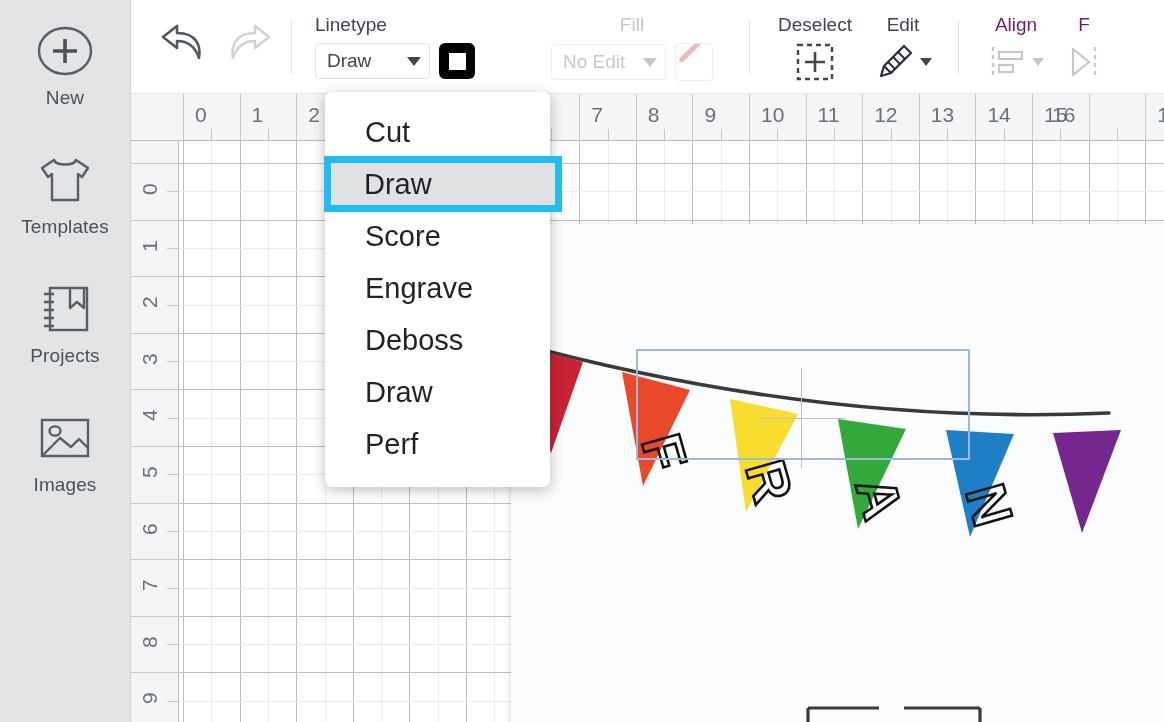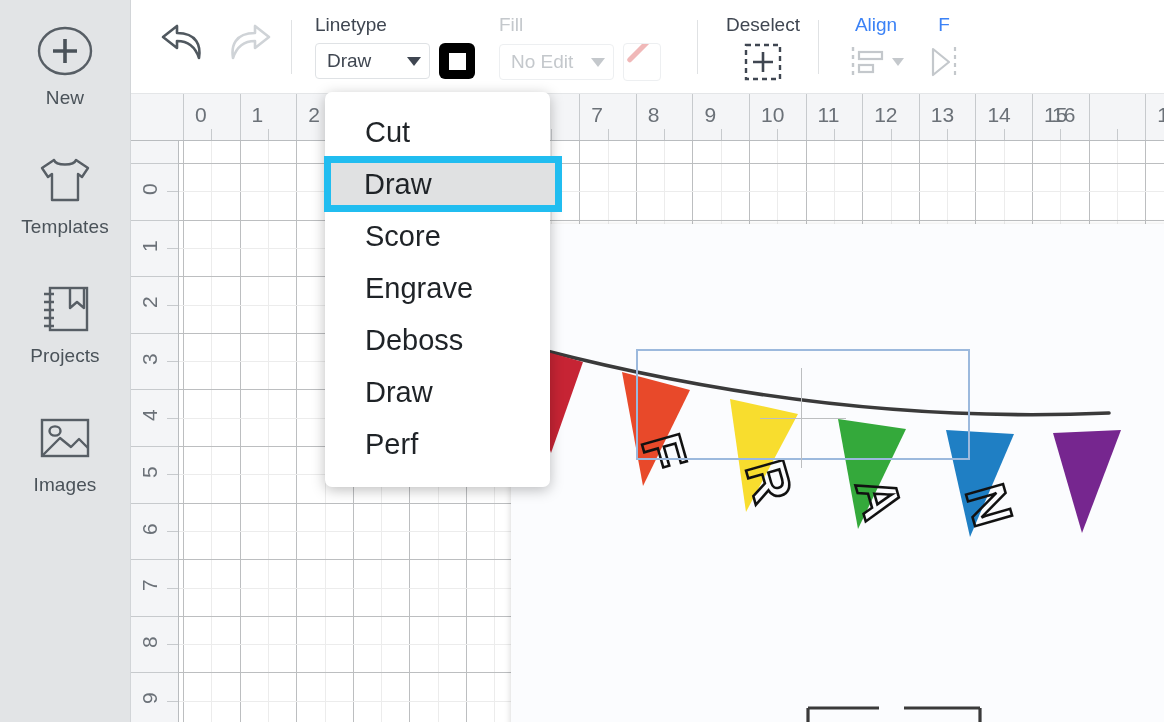--- a/index.html
+++ b/index.html
@@ -70,21 +70,21 @@
   .swatch-nofill:after{
     content:"";position:absolute;left:4px;top:15px;width:36px;height:5px;
     background:#f0b8b8;transform:rotate(-45deg);transform-origin:0 50%;border-radius:3px;
   }
 
   .tb-cmd{
     display:flex;flex-direction:column;align-items:center;justify-content:flex-start;
     padding-top:14px;min-width:74px;cursor:pointer;
   }
   .tb-cmd .c-title{font-size:19px;color:#3f4651;line-height:22px;margin-bottom:6px;}
-  .tb-cmd.disabled .c-title{color:#3b82f6;}
+  .tb-cmd.disabled .c-title{color:#701a75;}
   .tb-cmd .c-ico{height:40px;display:flex;align-items:center;justify-content:center;gap:4px;}
 
   
   .ruler-h{
     position:absolute;left:131px;top:94px;width:1033px;height:47px;
     background:#f4f5f7;border-bottom:1px solid #b9bcbf;box-sizing:border-box;overflow:hidden;
   }
   .ruler-v{
     position:absolute;left:131px;top:141px;width:48px;height:581px;
     background:#f4f5f7;border-right:1px solid #b9bcbf;box-sizing:border-box;overflow:hidden;
@@ -214,21 +214,21 @@
         <div class="select-box">
           <span class="sv">Draw</span>
           <span class="caret"></span>
         </div>
         <div class="swatch-black">
             <i></i>
           </div>
       </div>
     </div>
 
-    <div class="tb-group disabled" style="margin-left:24px;">
+    <div class="tb-group disabled" style="margin-left:76px;text-align:center;">
       <span class="g-title">Fill</span>
       <div class="g-row">
         <div class="select-box disabled">
           <span class="sv">No Edit</span>
           <span class="caret dim"></span>
         </div>
         <div class="swatch-nofill"></div>
       </div>
     </div>
 
@@ -237,20 +237,32 @@
     <div class="tb-cmd" style="margin-left:28px;">
       <span class="c-title">Deselect</span>
       <span class="c-ico">
         <svg width="42" height="42" viewBox="0 0 42 42">
           <rect x="4" y="4" width="34" height="34" fill="none" stroke="#3f4651" stroke-width="2.4" stroke-dasharray="5,4"></rect>
           <path d="M21 11 L21 31 M11 21 L31 21" stroke="#3f4651" stroke-width="2.6"></path>
         </svg>
       </span>
     </div>
 
+    <div class="tb-cmd" style="margin-left:14px;">
+      <span class="c-title">Edit</span>
+      <span class="c-ico">
+        <svg width="42" height="42" viewBox="0 0 42 42">
+          <path d="M7 35 L10 25 L30 5 L37 12 L17 32 Z" fill="none" stroke="#2b3138" stroke-width="2.3" stroke-linejoin="round"></path>
+          <path d="M10 25 L17 32" stroke="#2b3138" stroke-width="2.3"></path>
+          <path d="M24 11 L31 18 M19 16 L26 23 M14 21 L21 28" stroke="#2b3138" stroke-width="2"></path>
+          <path d="M5 13 L13 5 L21 13 L13 21 Z" fill="none" stroke="#2b3138" stroke-width="2.3" stroke-linejoin="round" opacity="0"></path>
+        </svg>
+        <span class="caret sm"></span>
+      </span>
+    </div>
 
     <div class="divider" style="margin-left:18px;"></div>
 
     <div class="tb-cmd disabled" style="margin-left:20px;">
       <span class="c-title">Align</span>
       <span class="c-ico">
         <svg width="40" height="38" viewBox="0 0 40 38">
           <path d="M5 4 L5 34" stroke="#c4c8cc" stroke-width="2.4" stroke-dasharray="4,4"></path>
           <rect x="11" y="9" width="23" height="7" fill="none" stroke="#c4c8cc" stroke-width="2.2"></rect>
           <rect x="11" y="22" width="14" height="7" fill="none" stroke="#c4c8cc" stroke-width="2.2"></rect>

